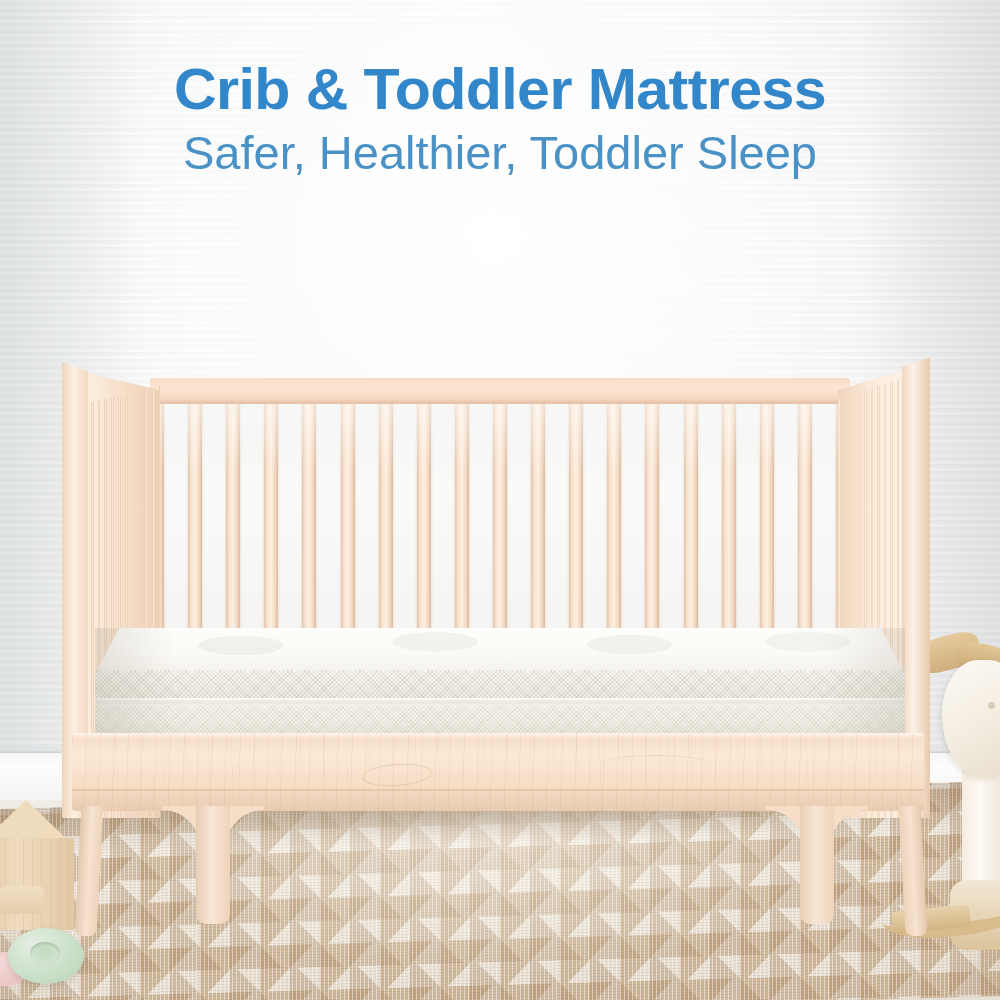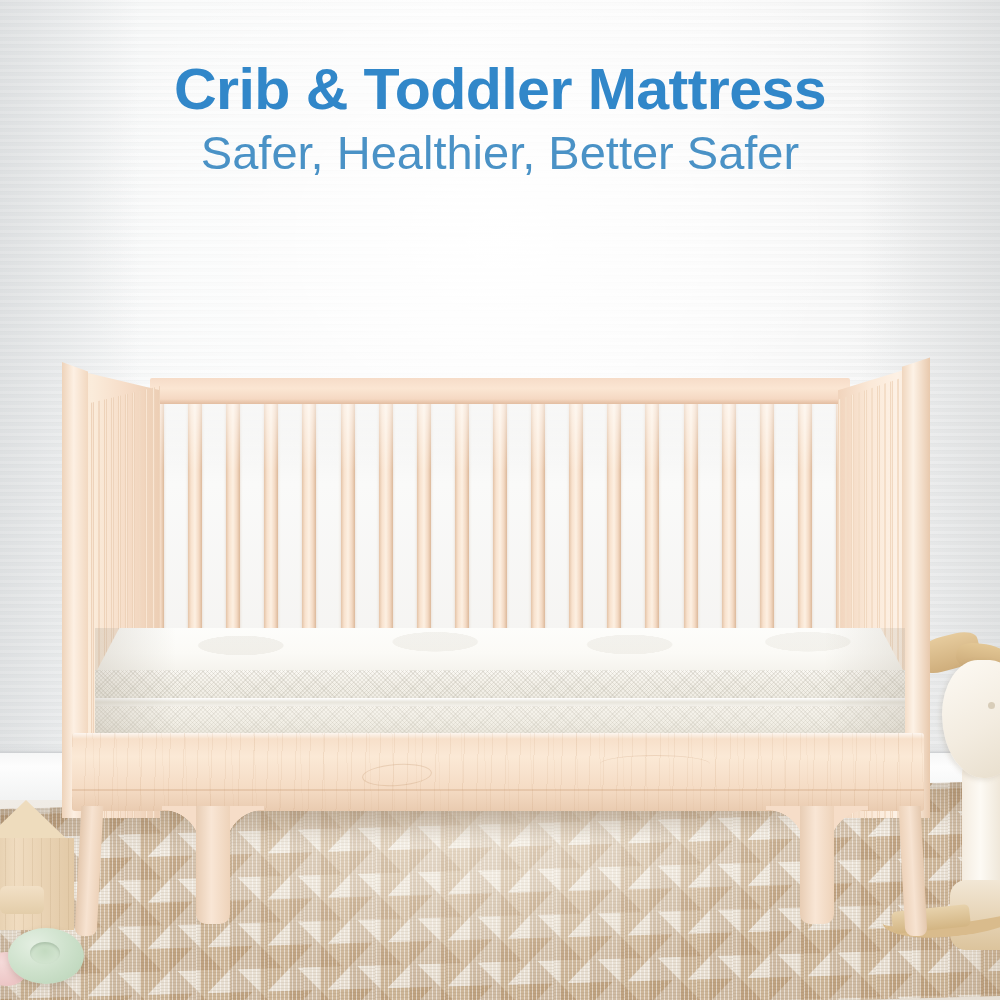--- a/index.html
+++ b/index.html
@@ -569,16 +569,16 @@
     </div>
 
     <div class="leg-outer-l"></div>
     <div class="leg leg-l1"></div>
     <div class="leg leg-l2"></div>
     <div class="leg-outer-r"></div>
   </div>
 
   <div class="headings">
     <div class="title">Crib &amp; Toddler Mattress</div>
-    <div class="subtitle">Safer, Healthier, Better Safer</div>
+    <div class="subtitle">Safer, Healthier, Toddler Sleep</div>
   </div>
 
 </div>
 
 </body></html>

